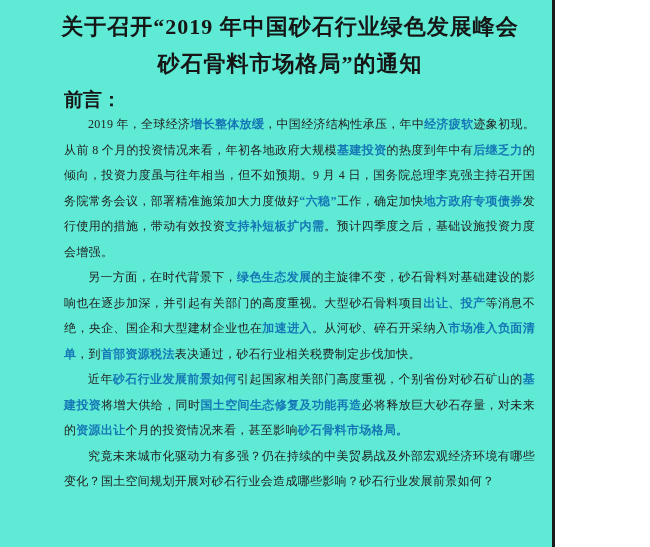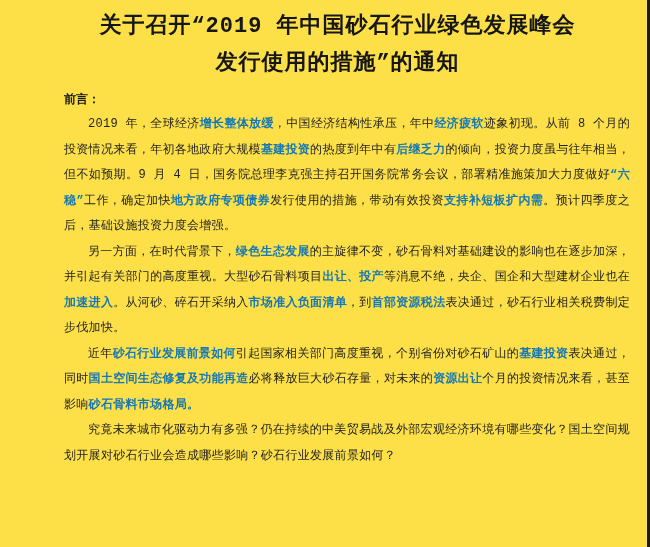--- a/index.html
+++ b/index.html
@@ -3,25 +3,24 @@
 <meta charset="utf-8">
 <style>
   html, body {
     margin: 0;
     padding: 0;
     background: #ffffff;
     font-family: "Liberation Serif", "DejaVu Serif", serif;
   }
   .page {
     position: relative;
-    width: 650px;
+    width: 555px;
     height: 547px;
-    background: #fde047;
+    background: #5eead4;
     overflow: hidden;
-    font-family: Liberation Mono, monospace;
   }
   .edge-line {
     position: absolute;
     top: 0;
     right: 0;
     width: 3px;
     height: 100%;
     background: #1c1c1c;
   }
   .title {
@@ -33,21 +32,21 @@
     color: #161616;
     line-height: 37px;
     letter-spacing: 1px;
   }
   .title .title-line {
     display: block;
     white-space: nowrap;
   }
   .heading {
     margin: 6px 0 0 64px;
-    font-size: 12px;
+    font-size: 19px;
     font-weight: bold;
     color: #161616;
     line-height: 24px;
   }
   .para {
     margin: 0 20px 0 64px;
     text-indent: 2em;
     font-size: 12px;
     line-height: 25.5px;
     color: #222222;
@@ -58,22 +57,22 @@
   .seg-n { color: #222222; font-weight: normal; }
   .seg-b { color: #1577b5; font-weight: bold; }
 </style>
 </head>
 <body>
 
 <div class="page">
   <div class="edge-line"></div>
   <h1 class="title">
     <span class="title-line">关于召开“2019 年中国砂石行业绿色发展峰会</span>
-    <span class="title-line">发行使用的措施”的通知</span>
+    <span class="title-line">砂石骨料市场格局”的通知</span>
   </h1>
   <div class="heading">前言：</div>
   <div id="paragraphs">
       <p class="para"><span class="seg-n">2019 年，全球经济</span><span class="seg-b">增长整体放缓</span><span class="seg-n">，中国经济结构性承压，年中</span><span class="seg-b">经济疲软</span><span class="seg-n">迹象初现。从前 8 个月的投资情况来看，年初各地政府大规模</span><span class="seg-b">基建投资</span><span class="seg-n">的热度到年中有</span><span class="seg-b">后继乏力</span><span class="seg-n">的倾向，投资力度虽与往年相当，但不如预期。9 月 4 日，国务院总理李克强主持召开国务院常务会议，部署精准施策加大力度做好</span><span class="seg-b">“六稳”</span><span class="seg-n">工作，确定加快</span><span class="seg-b">地方政府专项债券</span><span class="seg-n">发行使用的措施，带动有效投资</span><span class="seg-b">支持补短板扩内需</span><span class="seg-n">。预计四季度之后，基础设施投资力度会增强。</span></p>
       <p class="para"><span class="seg-n">另一方面，在时代背景下，</span><span class="seg-b">绿色生态发展</span><span class="seg-n">的主旋律不变，砂石骨料对基础建设的影响也在逐步加深，并引起有关部门的高度重视。大型砂石骨料项目</span><span class="seg-b">出让、投产</span><span class="seg-n">等消息不绝，央企、国企和大型建材企业也在</span><span class="seg-b">加速进入</span><span class="seg-n">。从河砂、碎石开采纳入</span><span class="seg-b">市场准入负面清单</span><span class="seg-n">，到</span><span class="seg-b">首部资源税法</span><span class="seg-n">表决通过，砂石行业相关税费制定步伐加快。</span></p>
-      <p class="para"><span class="seg-n">近年</span><span class="seg-b">砂石行业发展前景如何</span><span class="seg-n">引起国家相关部门高度重视，个别省份对砂石矿山的</span><span class="seg-b">基建投资</span><span class="seg-n">表决通过，同时</span><span class="seg-b">国土空间生态修复及功能再造</span><span class="seg-n">必将释放巨大砂石存量，对未来的</span><span class="seg-b">资源出让</span><span class="seg-n">个月的投资情况来看，甚至影响</span><span class="seg-b">砂石骨料市场格局。</span></p>
+      <p class="para"><span class="seg-n">近年</span><span class="seg-b">砂石行业发展前景如何</span><span class="seg-n">引起国家相关部门高度重视，个别省份对砂石矿山的</span><span class="seg-b">基建投资</span><span class="seg-n">将增大供给，同时</span><span class="seg-b">国土空间生态修复及功能再造</span><span class="seg-n">必将释放巨大砂石存量，对未来的</span><span class="seg-b">资源出让</span><span class="seg-n">个月的投资情况来看，甚至影响</span><span class="seg-b">砂石骨料市场格局。</span></p>
       <p class="para"><span class="seg-n">究竟未来城市化驱动力有多强？仍在持续的中美贸易战及外部宏观经济环境有哪些变化？国土空间规划开展对砂石行业会造成哪些影响？砂石行业发展前景如何？</span></p>
     </div>
 </div>
 
 </body></html>

